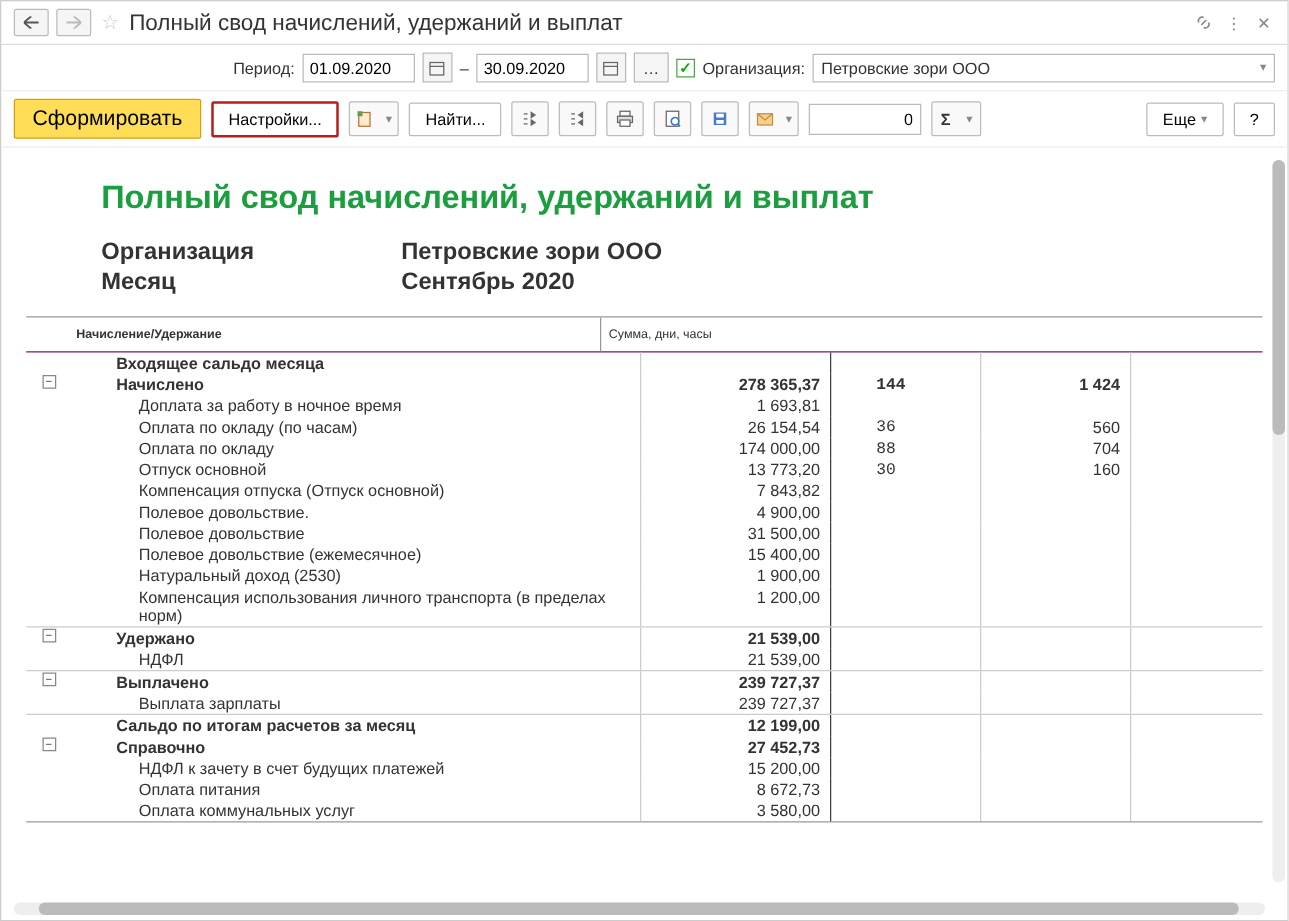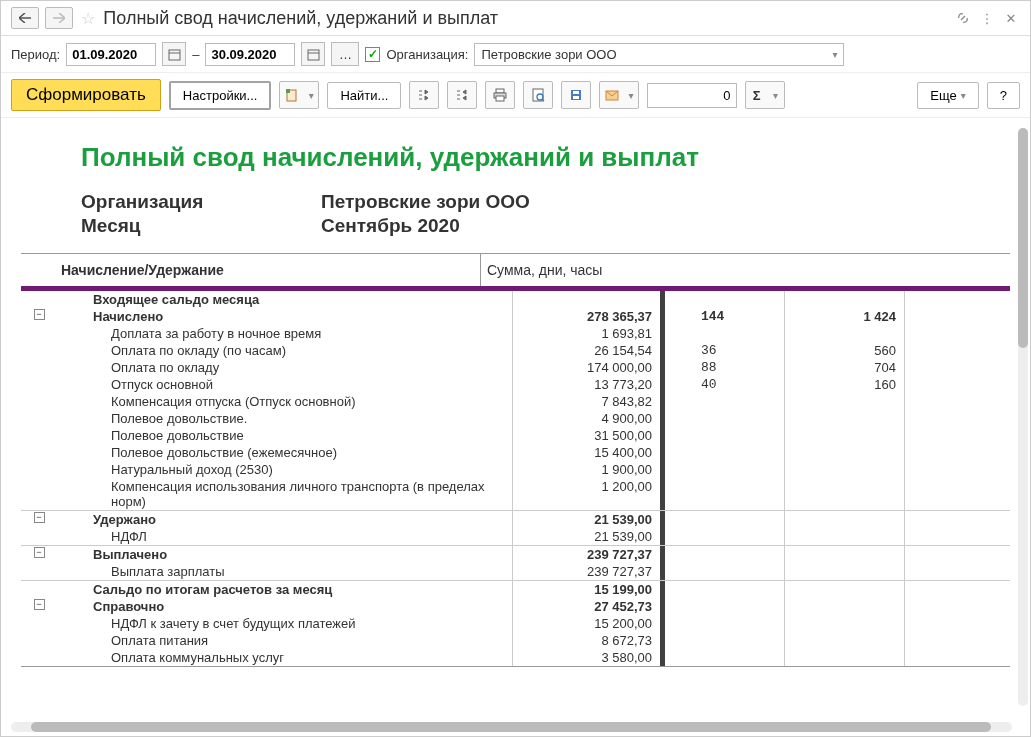--- a/index.html
+++ b/index.html
@@ -3,55 +3,55 @@
 <meta charset="utf-8">
 <style>
 * { box-sizing: border-box; margin: 0; padding: 0; }
 body { font-family: Arial, sans-serif; font-size: 13px; background: #fff; color: #333; }
 .window { width: 1031px; height: 737px; border: 1px solid #ccc; display: flex; flex-direction: column; }
 .titlebar { display: flex; align-items: center; padding: 6px 10px; gap: 6px; border-bottom: 1px solid #ddd; }
 .nav-btn { width: 28px; height: 22px; border: 1px solid #bbb; background: #f5f5f5; display: flex; align-items: center; justify-content: center; cursor: pointer; border-radius: 2px; }
 .star-icon { color: #ccc; font-size: 16px; margin: 0 2px; }
 .title-text { font-size: 18px; flex: 1; }
 .title-ctrl { width: 18px; height: 18px; display: flex; align-items: center; justify-content: center; color: #888; cursor: pointer; }
-.filterbar { display: flex; align-items: center; padding: 6px 10px; gap: 6px; border-bottom: 1px solid #eee; }
+.filterbar { display: flex; align-items: center; padding: 6px 10px; gap: 6px; border-bottom: 1px solid #eee; justify-content: flex-end; }
 .lbl { font-size: 13px; }
-.date-input { border: 1px solid #bbb; padding: 3px 5px; width: 90px; font-size: 13px; font-weight: bold; }
+.date-input { border: 1px solid #bbb; padding: 3px 5px; width: 90px; font-size: 13px; }
 .cal-btn { width: 24px; height: 24px; border: 1px solid #bbb; background: #f5f5f5; display: flex; align-items: center; justify-content: center; cursor: pointer; }
 .dots-btn { width: 28px; height: 24px; border: 1px solid #bbb; background: #f5f5f5; display: flex; align-items: center; justify-content: center; cursor: pointer; }
 .chk { width: 15px; height: 15px; border: 1px solid #4a4; display: inline-flex; align-items: center; justify-content: center; color: #0a0; font-size: 12px; font-weight: bold; }
 .org-select { flex: 1; max-width: 370px; border: 1px solid #bbb; padding: 3px 6px; display: flex; align-items: center; justify-content: space-between; }
 .dd-arrow { color: #888; font-size: 10px; }
 .toolbar { display: flex; align-items: center; padding: 6px 10px; gap: 8px; border-bottom: 1px solid #eee; }
 .btn-yellow { background: #ffdd57; border: 1px solid #d4a017; padding: 5px 14px; font-size: 17px; cursor: pointer; border-radius: 2px; }
 .btn-outline { background: #fff; border: 1px solid #bbb; padding: 5px 12px; font-size: 13px; cursor: pointer; border-radius: 2px; display: flex; align-items: center; gap: 4px; }
-.btn-settings { border: 2px solid #a3a3a3; }
+.btn-settings { border: 2px solid #b91c1c; }
 .btn-icon { width: 30px; height: 28px; border: 1px solid #bbb; background: #f9f9f9; display: flex; align-items: center; justify-content: center; cursor: pointer; border-radius: 2px; }
 .btn-icon-dd { width: 40px; justify-content: space-around; }
 .num-input { border: 1px solid #bbb; padding: 4px 6px; width: 90px; text-align: right; font-size: 13px; }
 .spacer { flex: 1; }
 .report-area { flex: 1; overflow: auto; position: relative; }
 .scrollbar-v { position: absolute; right: 2px; top: 10px; bottom: 30px; width: 10px; background: #eee; border-radius: 5px; }
 .scrollbar-v-thumb { position: absolute; right: 0; top: 0; width: 10px; height: 220px; background: #bbb; border-radius: 5px; }
 .scrollbar-h { position: absolute; left: 10px; right: 18px; bottom: 4px; height: 10px; background: #eee; border-radius: 5px; }
 .scrollbar-h-thumb { position: absolute; left: 20px; top: 0; height: 10px; width: 960px; background: #bbb; border-radius: 5px; }
 .report-content { padding: 10px 20px 30px 20px; }
 .report-title { color: #1a9e3e; font-size: 26px; font-weight: bold; margin: 14px 0 18px 60px; }
 .info-row { display: flex; margin-left: 60px; font-size: 19px; font-weight: bold; margin-bottom: 2px; }
 .info-label { width: 240px; }
 .table-wrap { margin-top: 16px; border-top: 1px solid #999; border-bottom: 1px solid #999; }
-.hdr-row { display: flex; border-bottom: 5px solid #701a75; font-size: 14px; }
+.hdr-row { display: flex; border-bottom: 1px solid #701a75; font-size: 10px; }
 .hdr-left { width: 460px; padding: 8px 6px 8px 40px; border-right: 1px solid #999; font-weight: bold; }
 .hdr-right { flex: 1; padding: 8px 6px; }
 .data-row { display: flex; font-size: 13px; min-height: 17px; gap: 32px; }
 .tree-cell { width: 36px; display: flex; align-items: flex-start; justify-content: center; padding-top: 1px; }
 .tree-toggle { width: 11px; height: 11px; border: 1px solid #888; display: flex; align-items: center; justify-content: center; font-size: 9px; line-height: 1; cursor: pointer; background: #fff; }
 .name-cell { width: 424px; padding: 1px 6px 1px 4px; border-right: 1px solid #ccc; }
 .name-cell.indent { padding-left: 22px; }
-.num-cell { width: 120px; text-align: right; padding: 1px 8px 1px 4px; border-right: 5px solid #404040; }
+.num-cell { width: 120px; text-align: right; padding: 1px 8px 1px 4px; border-right: 1px solid #404040; }
 .num-cell2 { width: 88px; padding: 1px 8px 1px 4px; border-right: 1px solid #ccc; font-family: Liberation Mono, monospace; }
 .num-cell3 { width: 88px; text-align: right; padding: 1px 8px 1px 4px; border-right: 1px solid #ccc; }
 .bold { font-weight: bold; }
 .group-sep { border-top: 1px solid #ccc; }
 svg { display: block; }
 </style>
 </head>
 <body>
 
 <div class="window">
@@ -218,21 +218,21 @@
               <div class="tree-cell"></div>
               <div class="name-cell indent">Оплата по окладу</div>
               <div class="num-cell">174 000,00</div>
               <div class="num-cell2">88</div>
               <div class="num-cell3">704</div>
             </div>
             <div class="data-row">
               <div class="tree-cell"></div>
               <div class="name-cell indent">Отпуск основной</div>
               <div class="num-cell">13 773,20</div>
-              <div class="num-cell2">40</div>
+              <div class="num-cell2">30</div>
               <div class="num-cell3">160</div>
             </div>
             <div class="data-row">
               <div class="tree-cell"></div>
               <div class="name-cell indent">Компенсация отпуска (Отпуск основной)</div>
               <div class="num-cell">7 843,82</div>
               <div class="num-cell2"></div>
               <div class="num-cell3"></div>
             </div>
             <div class="data-row">
@@ -298,21 +298,21 @@
             <div class="data-row">
               <div class="tree-cell"></div>
               <div class="name-cell indent">Выплата зарплаты</div>
               <div class="num-cell">239 727,37</div>
               <div class="num-cell2"></div>
               <div class="num-cell3"></div>
             </div>
             <div class="data-row group-sep">
               <div class="tree-cell"></div>
               <div class="name-cell bold">Сальдо по итогам расчетов за месяц</div>
-              <div class="num-cell bold">15 199,00</div>
+              <div class="num-cell bold">12 199,00</div>
               <div class="num-cell2 bold"></div>
               <div class="num-cell3 bold"></div>
             </div>
             <div class="data-row">
               <div class="tree-cell">
                 <div class="tree-toggle">−</div>
               </div>
               <div class="name-cell bold">Справочно</div>
               <div class="num-cell bold">27 452,73</div>
               <div class="num-cell2 bold"></div>

